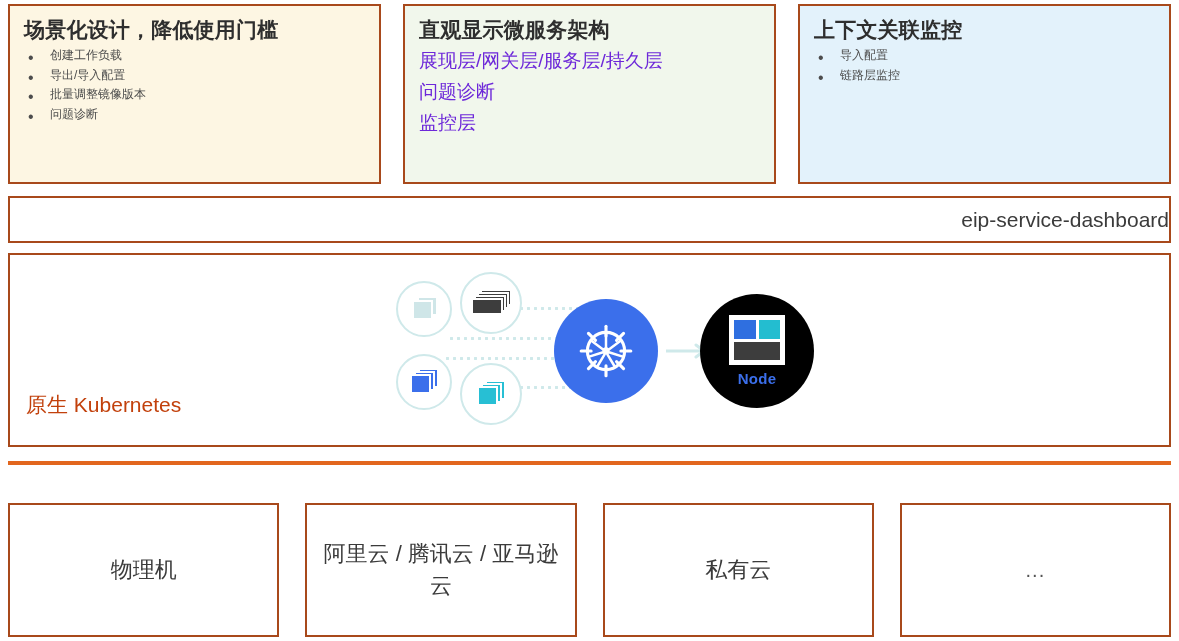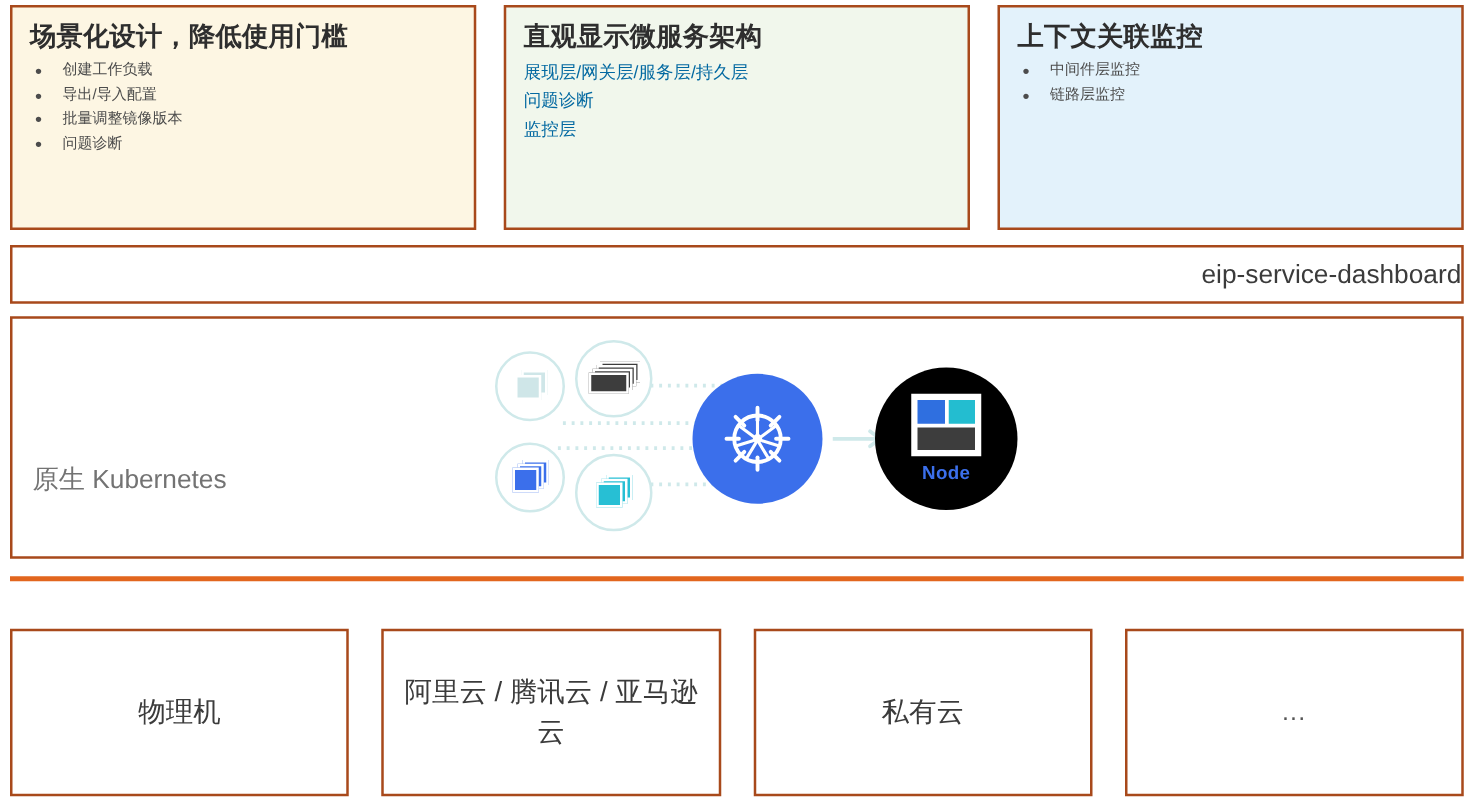--- a/index.html
+++ b/index.html
@@ -66,22 +66,22 @@
   .card-list li::before {
     content: "\2022";
     position: absolute;
     left: 4px;
     top: -1px;
     font-size: 16px;
     color: #4c4c4c;
   }
 
   .card-lines p {
-    font-size: 14px;
-    color: #0369a1;
+    font-size: 19px;
+    color: #6d28d9;
     line-height: 1.62;
   }
 
   
   .dashboard-bar {
     position: absolute;
     left: 8px;
     top: 196px;
     width: 1163px;
     height: 47px;
@@ -103,23 +103,23 @@
     top: 253px;
     width: 1163px;
     height: 194px;
     border: 2px solid #a8491b;
     background: #ffffff;
   }
 
   .k8s-label {
     position: absolute;
     left: 16px;
-    top: 114px;
+    top: 136px;
     font-size: 21px;
-    color: #737373;
+    color: #c2410c;
   }
 
   .k8s-figure {
     position: absolute;
     left: 368px;
     top: 14px;
     width: 440px;
     height: 166px;
   }
 
@@ -298,21 +298,21 @@
       <div class="card-lines">
         <p>展现层/网关层/服务层/持久层</p>
         <p>问题诊断</p>
         <p>监控层</p>
       </div>
     </div>
 
     <div class="card card--blue">
       <div class="card-title">上下文关联监控</div>
       <ul class="card-list">
-        <li>中间件层监控</li>
+        <li>导入配置</li>
         <li>链路层监控</li>
       </ul>
     </div>
   </div>
 
   <div class="dashboard-bar">
     <span class="label">eip-service-dashboard</span>
   </div>
 
   <div class="k8s-panel">

